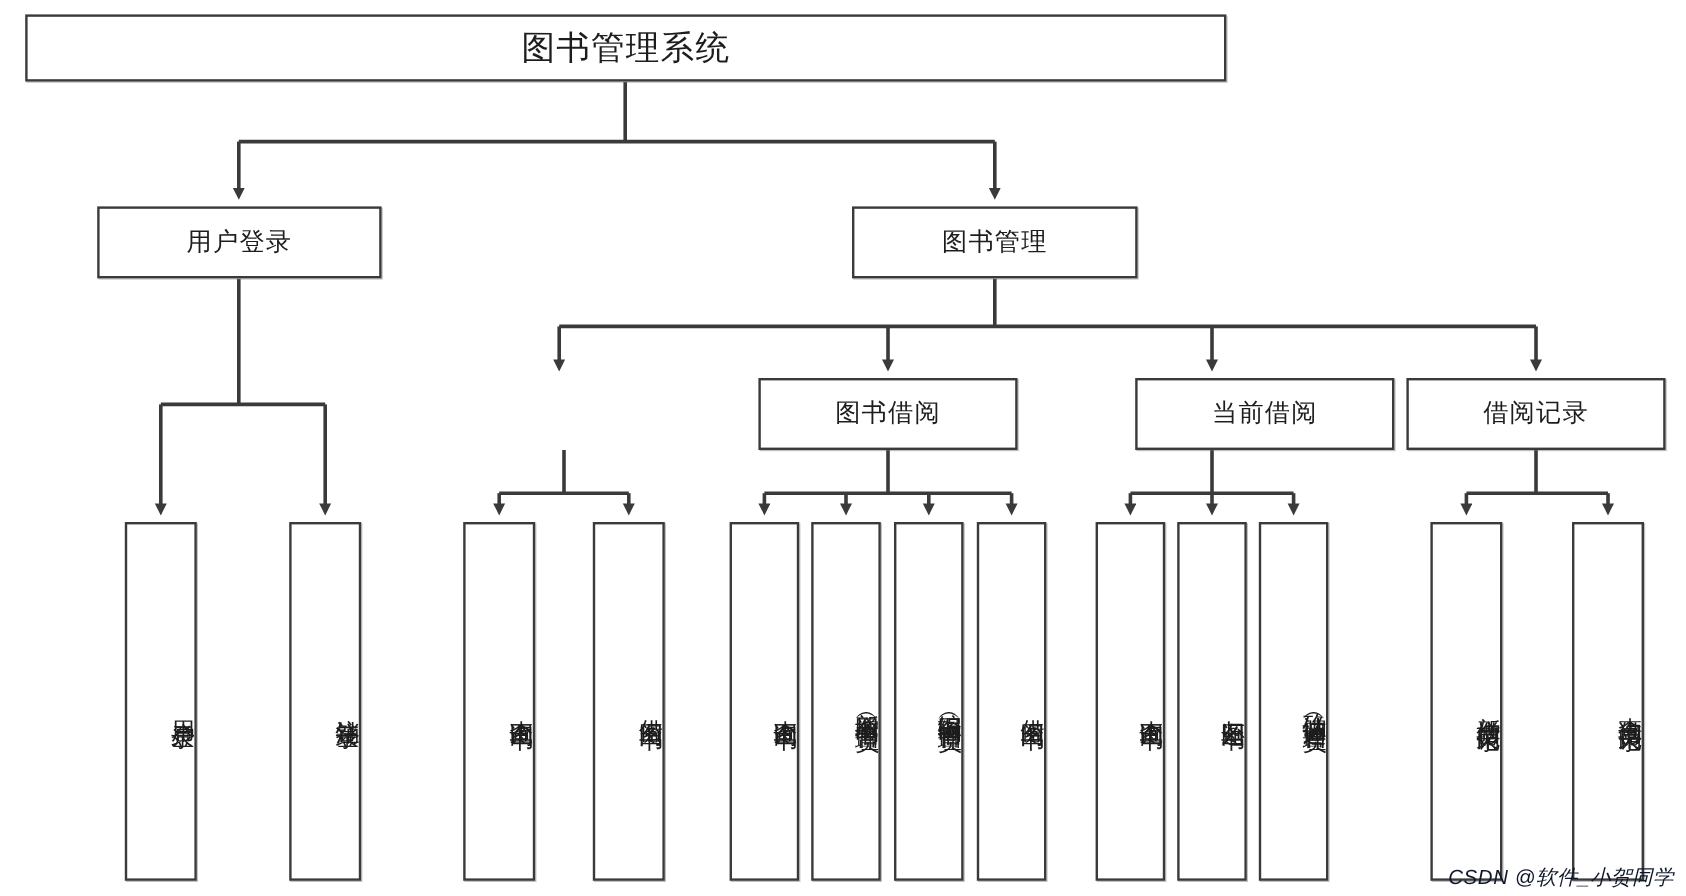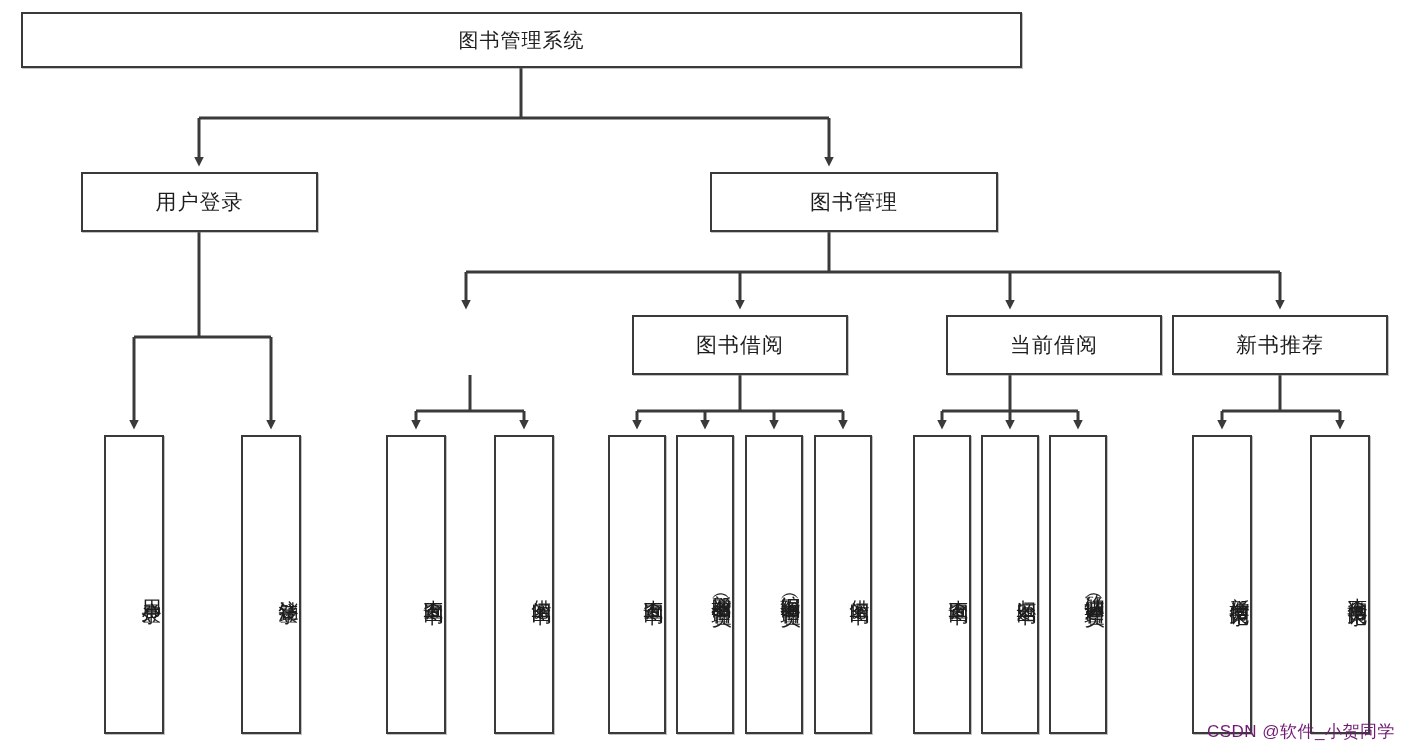--- a/index.html
+++ b/index.html
@@ -33,21 +33,21 @@
     justify-content: center;
     color: #1d1d1d;
     box-shadow: 1px 1px 0 rgba(120,120,120,0.45);
   }
   .node.horizontal {
     font-size: 21px;
     letter-spacing: 1px;
     line-height: 1.2;
   }
   .node.root {
-    font-size: 20px;
+    font-size: 28px;
     text-align: center;
   }
   .node.vertical {
     writing-mode: vertical-rl;
     text-orientation: upright;
     font-size: 20px;
     letter-spacing: 2px;
     padding-top: 6px;
     align-items: flex-start;
     justify-content: center;
@@ -56,23 +56,24 @@
     writing-mode: vertical-rl;
     text-orientation: upright;
     display: block;
     line-height: 1.0;
   }
   .watermark {
     position: absolute;
     right: 10px;
     bottom: 4px;
     font-size: 17px;
-    color: #701a75;
+    color: #0f172a;
     letter-spacing: 0.5px;
     white-space: nowrap;
+    font-style: italic;
   }
 </style>
 </head>
 <body>
 
 <div id="canvas">
 
   <svg id="wires" viewBox="0 0 1405 747" xmlns="http://www.w3.org/2000/svg">
     <defs>
       <marker id="arrow" markerWidth="12" markerHeight="12" refX="1.5" refY="5" orient="auto" markerUnits="userSpaceOnUse">
@@ -126,35 +127,35 @@
   </svg>
 
   <div class="node root horizontal" style="left:21px; top:12px; width:1001px; height:56px;">
     <span>图书管理系统</span>
   </div>
 
   <div class="node horizontal" style="left:81px; top:172px; width:237px; height:60px;">
     <span>用户登录</span>
   </div>
 
-  <div class="node horizontal" style="left:710px; top:172px; width:288px; height:60px;">
+  <div class="node horizontal" style="left:710px; top:172px; width:238px; height:60px;">
     <span>图书管理</span>
   </div>
 
 
   <div class="node horizontal" style="left:632px; top:315px; width:216px; height:60px;">
     <span>图书借阅</span>
   </div>
 
   <div class="node horizontal" style="left:902px; top:315px; width:216px; height:60px;margin-left:44px;">
     <span>当前借阅</span>
   </div>
 
   <div class="node horizontal" style="left:1172px; top:315px; width:216px; height:60px;">
-    <span>新书推荐</span>
+    <span>借阅记录</span>
   </div>
 
   <div class="node vertical" style="left:104px; top:435px; width:60px; height:299px;">
     <span class="vtext">用户登录</span>
   </div>
 
   <div class="node vertical" style="left:241px; top:435px; width:60px; height:299px;">
     <span class="vtext">注销登录</span>
   </div>
 

